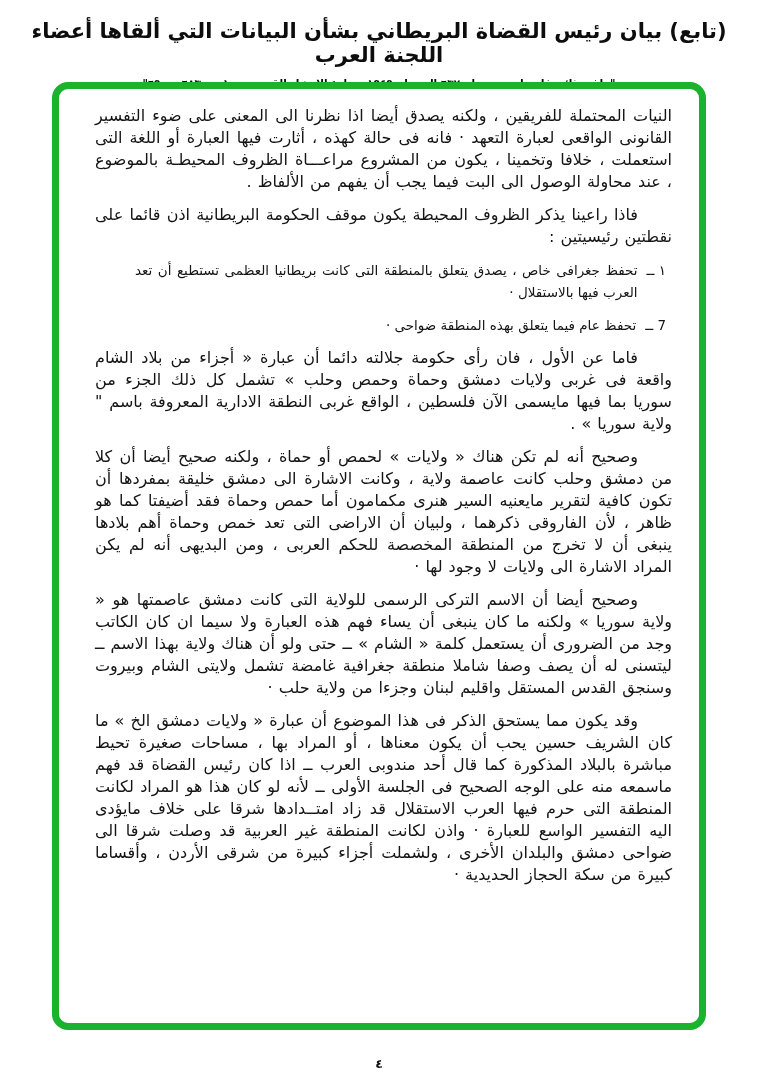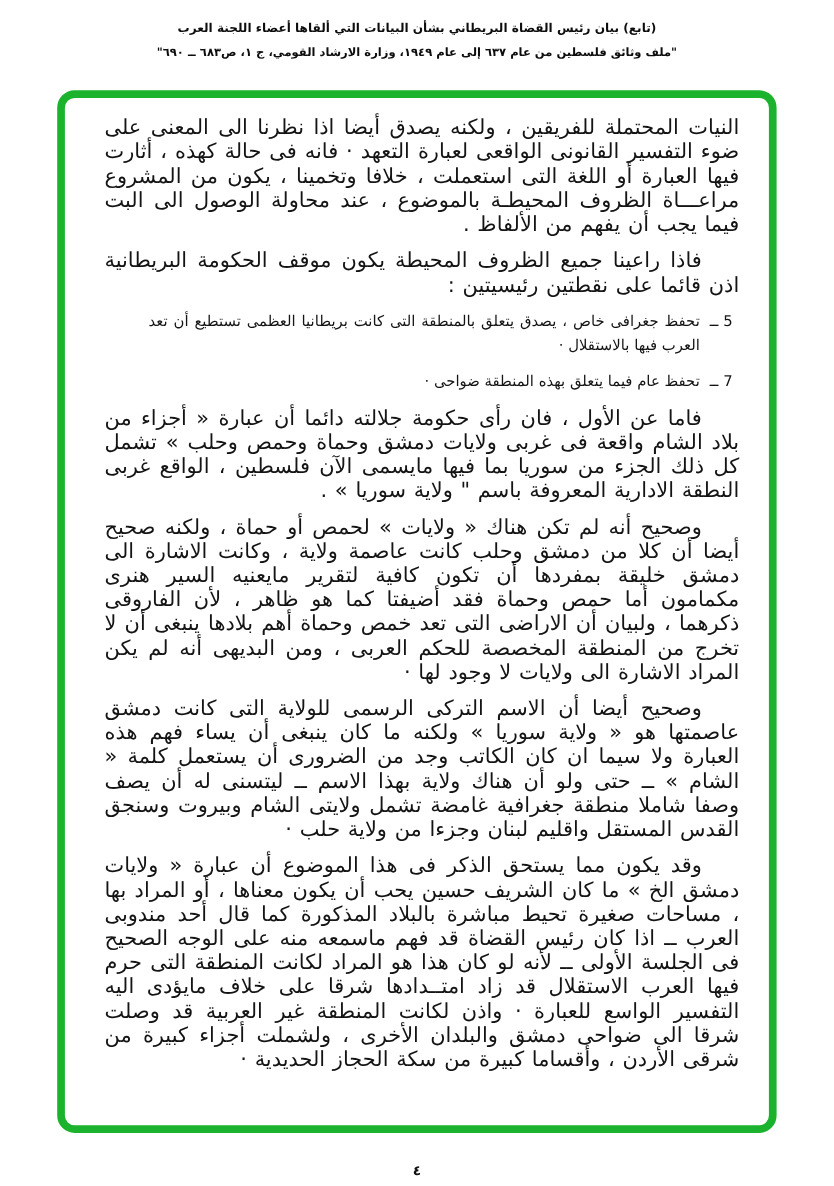--- a/index.html
+++ b/index.html
@@ -12,21 +12,21 @@
     color: #141414;
     overflow: hidden;
     margin: 0 auto;
   }
   .header {
     direction: rtl;
     text-align: center;
     padding-top: 19px;
   }
   .header-title {
-    font-size: 11px;
+    font-size: 21px;
     font-weight: bold;
     letter-spacing: 0;
     color: #0d0d0d;
   }
   .header-source {
     font-size: 10.5px;
     font-weight: bold;
     margin-top: 10px;
     color: #0d0d0d;
   }
@@ -38,21 +38,21 @@
     height: 948px;
     box-sizing: border-box;
     border: 7px solid #1bb22d;
     border-radius: 16px;
     background: #ffffff;
     padding: 16px 27px 8px 36px;
     direction: rtl;
     overflow: hidden;
   }
   .para {
-    font-size: 19px;
+    font-size: 16px;
     line-height: 22px;
     text-align: justify;
     margin: 0 0 11px 0;
     text-indent: 34px;
     word-spacing: 1px;
   }
   .para.flush { text-indent: 0; }
   .list-item {
     display: flex;
     gap: 9px;
@@ -80,24 +80,24 @@
 
   <div class="header">
     <div class="header-title">(تابع) بيان رئيس القضاة البريطاني بشأن البيانات التي ألقاها أعضاء اللجنة العرب</div>
     <div class="header-source">"ملف وثائق فلسطين من عام ٦٣٧ إلى عام ١٩٤٩، وزارة الارشاد القومي، ج ١، ص٦٨٣ ــ ٦٩٠"</div>
   </div>
 
   <div class="doc-frame">
 
     <p class="para flush">النيات المحتملة للفريقين ، ولكنه يصدق أيضا اذا نظرنا الى المعنى على ضوء التفسير القانونى الواقعى لعبارة التعهد · فانه فى حالة كهذه ، أثارت فيها العبارة أو اللغة التى استعملت ، خلافا وتخمينا ، يكون من المشروع مراعـــاة الظروف المحيطـة بالموضوع ، عند محاولة الوصول الى البت فيما يجب أن يفهم من الألفاظ .</p>
 
-    <p class="para">فاذا راعينا جميع الظروف المحيطة يكون موقف الحكومة البريطانية اذن قائما على نقطتين رئيسيتين :</p>
+    <p class="para">فاذا راعينا يذكر الظروف المحيطة يكون موقف الحكومة البريطانية اذن قائما على نقطتين رئيسيتين :</p>
 
     <div class="list-item">
-      <span class="marker">5 ــ</span>
+      <span class="marker">١ ــ</span>
       <span class="list-text">تحفظ جغرافى خاص ، يصدق يتعلق بالمنطقة التى كانت بريطانيا العظمى تستطيع أن تعد العرب فيها بالاستقلال ·</span>
     </div>
 
     <div class="list-item">
       <span class="marker">7 ــ</span>
       <span class="list-text">تحفظ عام فيما يتعلق بهذه المنطقة ضواحى ·</span>
     </div>
 
     <p class="para">فاما عن الأول ، فان رأى حكومة جلالته دائما أن عبارة « أجزاء من بلاد الشام واقعة فى غربى ولايات دمشق وحماة وحمص وحلب » تشمل كل ذلك الجزء من سوريا بما فيها مايسمى الآن فلسطين ، الواقع غربى النطقة الادارية المعروفة باسم " ولاية سوريا » .</p>
 

